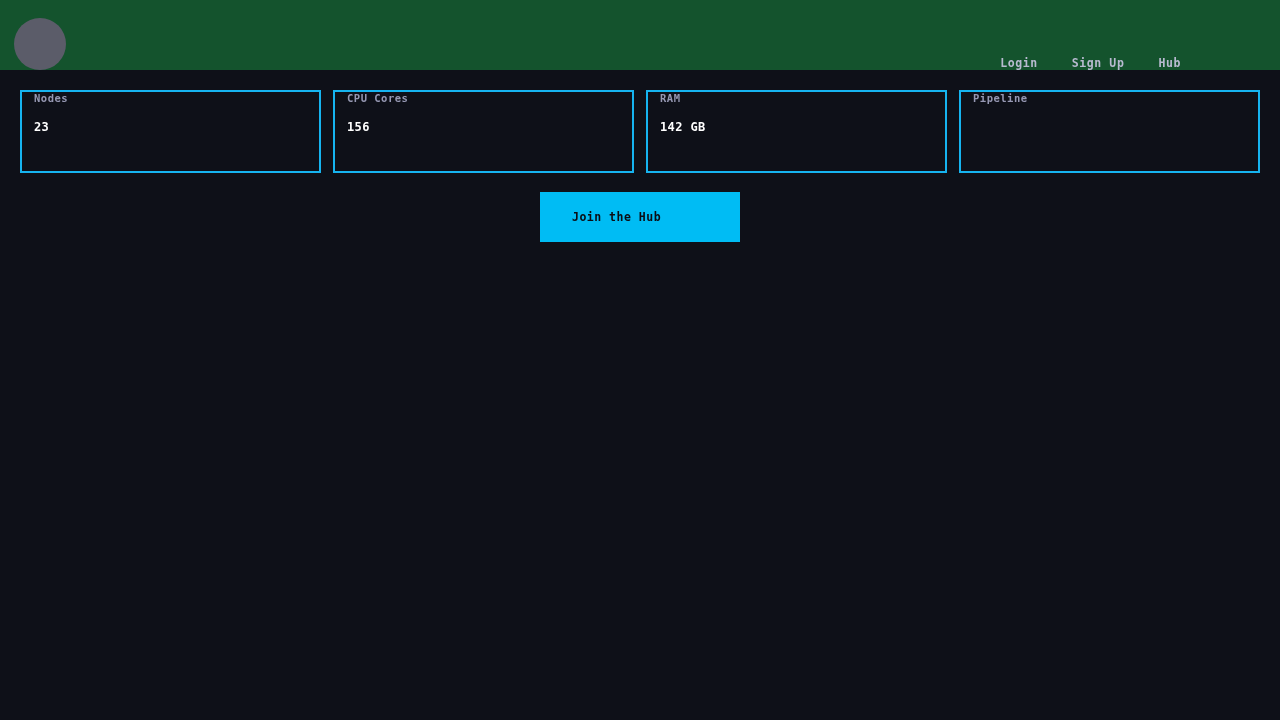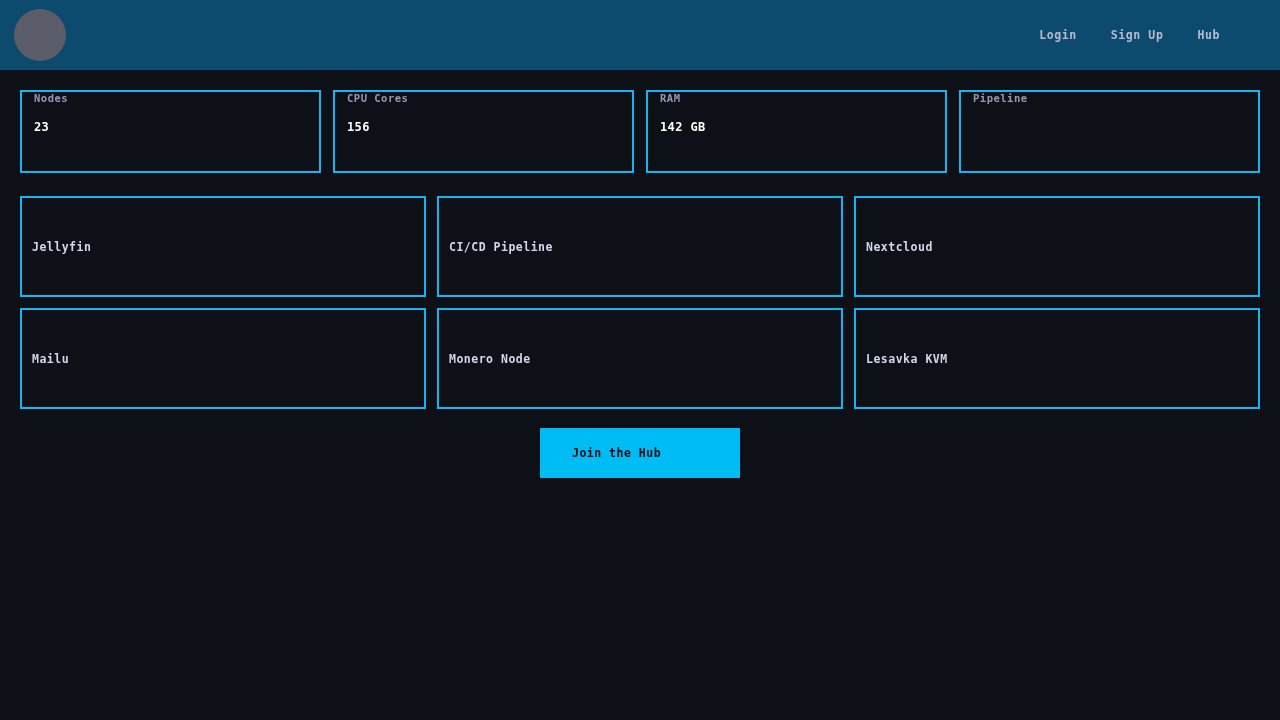--- a/index.html
+++ b/index.html
@@ -12,24 +12,24 @@
   }
 
   body {
     font-family: "DejaVu Sans Mono", "Liberation Mono", monospace;
     color: #c9cbe0;
   }
 
   
   .site-header {
     height: 71px;
-    background: #0c4a6e;
-    display: flex;
-    align-items: center;
-    padding: 0 60px 0 14px;
+    background: #14532d;
+    display: flex;
+    align-items: flex-end;
+    padding: 0 99px 0 14px;
     border-bottom: 1px solid #0e1018;
   }
 
   .brand-avatar {
     width: 52px;
     height: 52px;
     border-radius: 50%;
     background: #5b5c69;
     flex: 0 0 auto;
   }
@@ -191,46 +191,19 @@
       <div class="stat-label">RAM</div>
       <div class="stat-value">142 GB</div>
     </div>
 
     <div class="stat-card">
       <div class="stat-label">Pipeline</div>
     </div>
 
   </section>
 
-  <section class="services-grid">
-
-    <div class="service-card">
-      <span class="service-name">Jellyfin</span>
-    </div>
-
-    <div class="service-card">
-      <span class="service-name">CI/CD Pipeline</span>
-    </div>
-
-    <div class="service-card">
-      <span class="service-name">Nextcloud</span>
-    </div>
-
-    <div class="service-card">
-      <span class="service-name">Mailu</span>
-    </div>
-
-    <div class="service-card">
-      <span class="service-name">Monero Node</span>
-    </div>
-
-    <div class="service-card">
-      <span class="service-name">Lesavka KVM</span>
-    </div>
-
-  </section>
 
 
   <div class="cta-wrap">
     <button class="cta-button">Join the Hub</button>
   </div>
 
 </div>
 
 </body></html>

